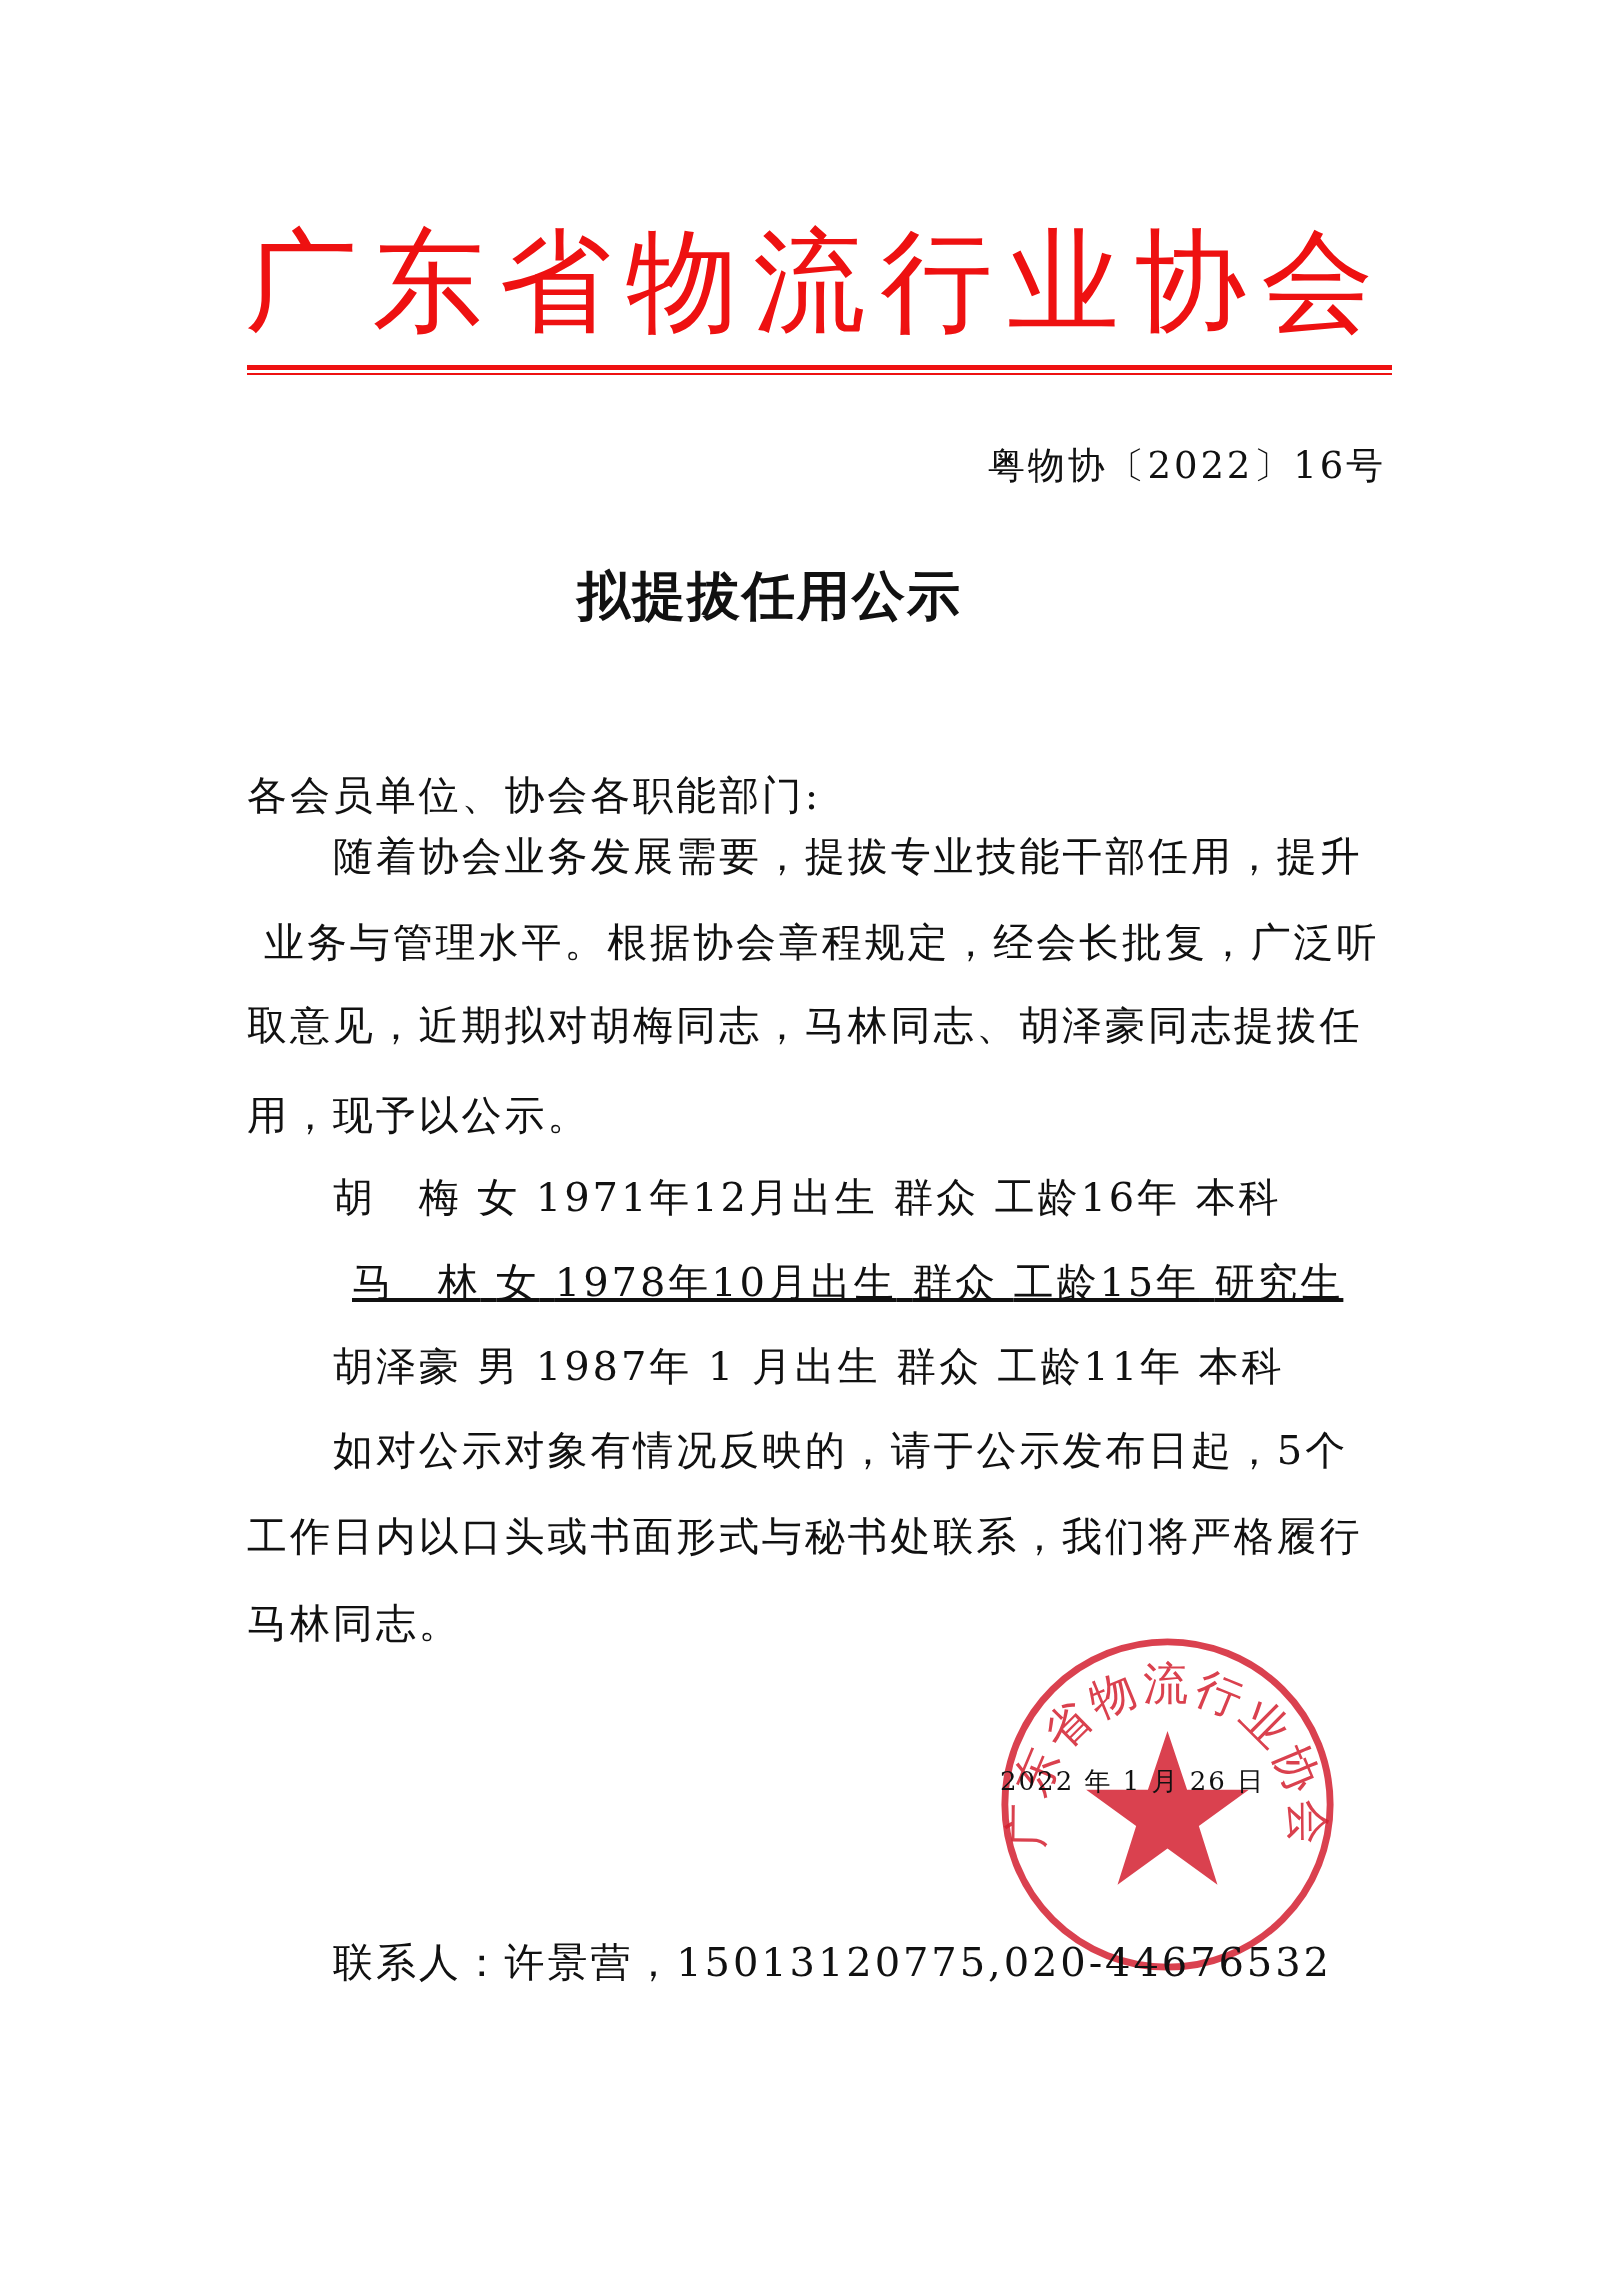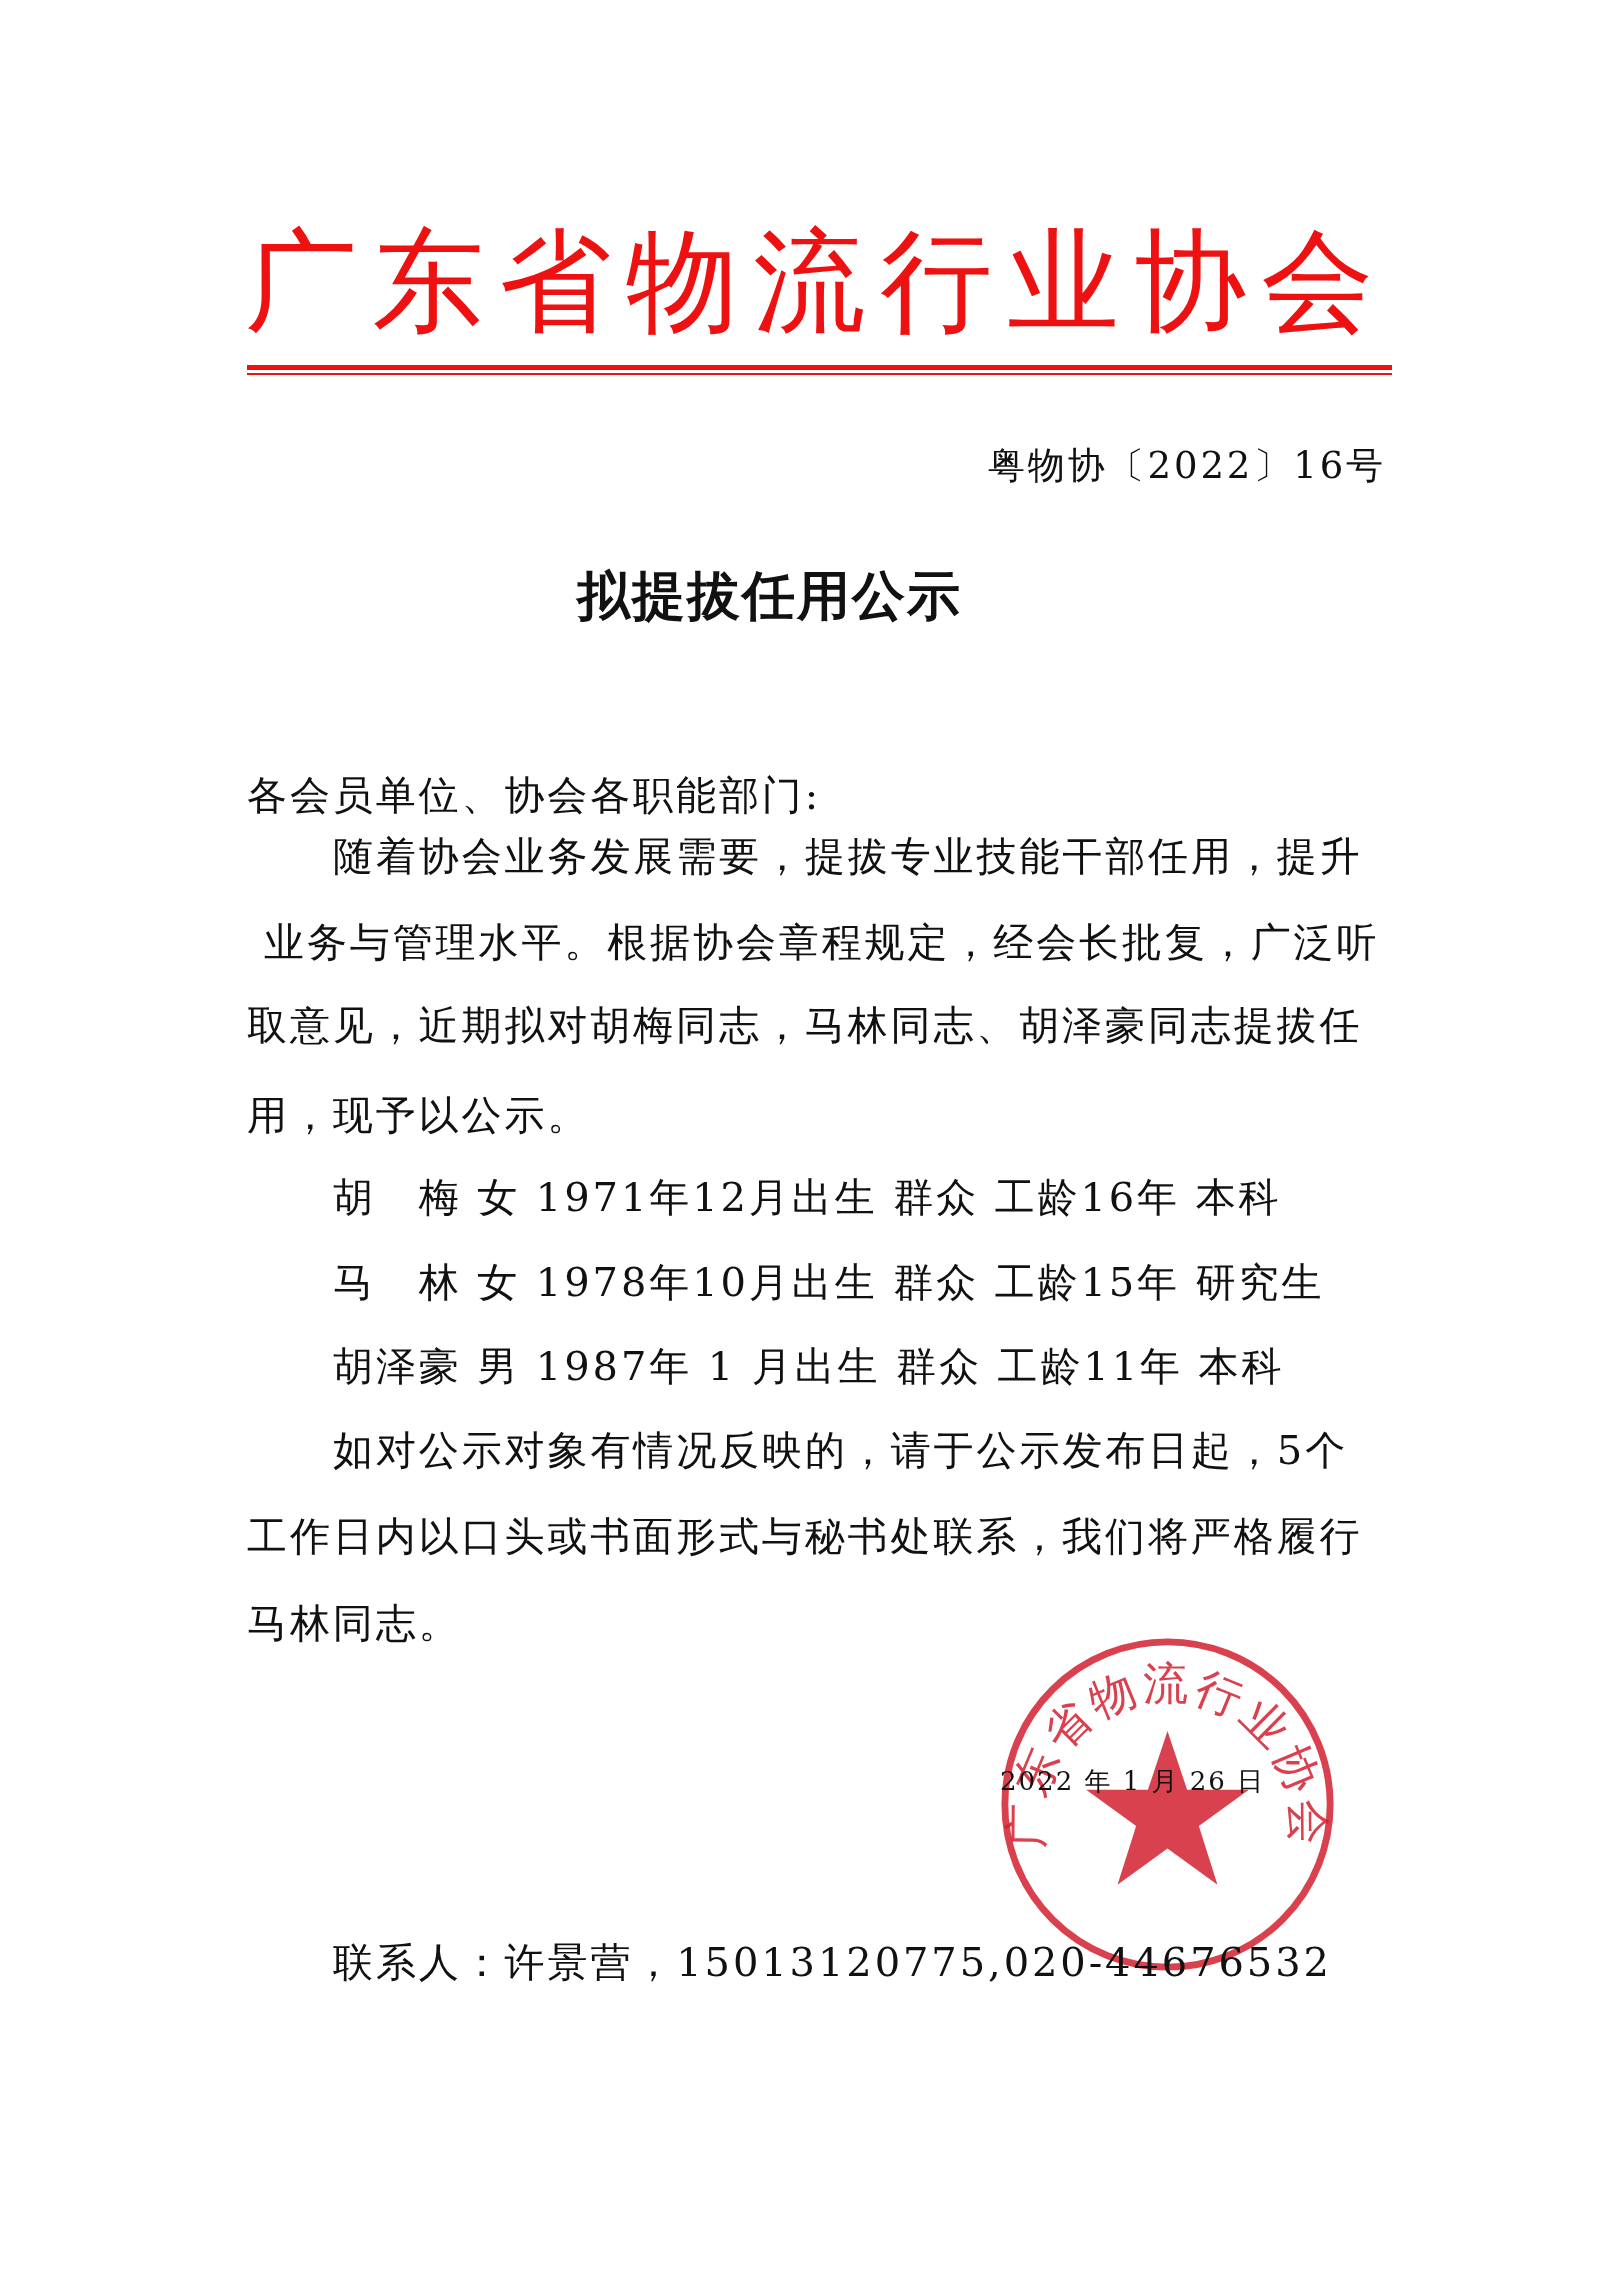--- a/index.html
+++ b/index.html
@@ -40,21 +40,21 @@
 
 <div>
   <div class="abs body-line" style="left:333px; top:1170px;">
     <span>胡　梅</span>
     <span>女</span>
     <span>1971年12月出生</span>
     <span>群众</span>
     <span>工龄16年</span>
     <span>本科</span>
   </div>
-  <div class="abs body-line" style="left:333px; top:1255px;">
+  <div class="abs body-line" style="left:352px; top:1255px;text-decoration:underline;">
     <span>马　林</span>
     <span>女</span>
     <span>1978年10月出生</span>
     <span>群众</span>
     <span>工龄15年</span>
     <span>研究生</span>
   </div>
   <div class="abs body-line" style="left:333px; top:1339px;">
     <span>胡泽豪</span>
     <span>男</span>

